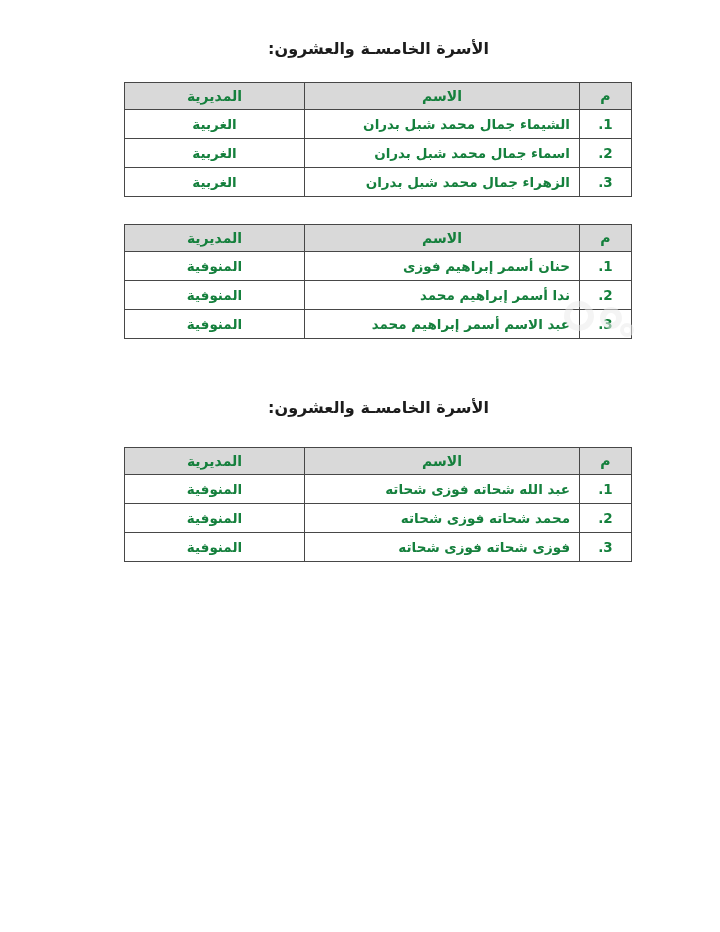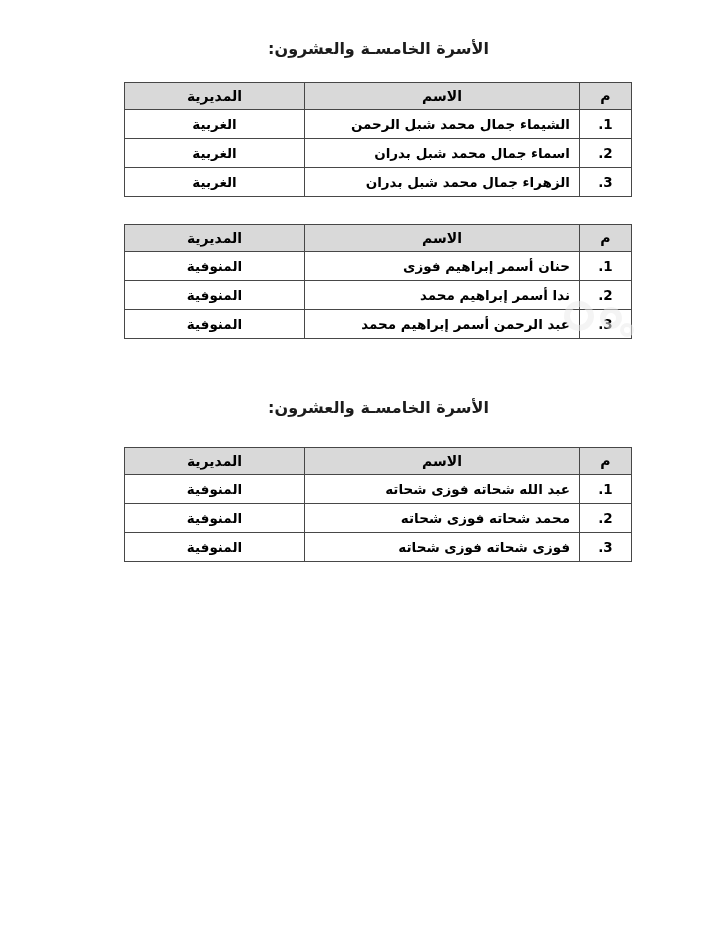--- a/index.html
+++ b/index.html
@@ -44,21 +44,21 @@
     width: 507px;
     direction: rtl;
   }
   .s1 table.family-table { margin-top: 20px; }
   .s2 table.family-table { margin-top: 27px; }
   .s3 table.family-table { margin-top: 26px; }
 
   .family-table th, .family-table td {
     border: 1px solid #474747;
     font-weight: 700;
-    color: #000000;
+    color: #15803d;
     padding: 0;
     vertical-align: middle;
     overflow: hidden;
     white-space: nowrap;
   }
   .family-table th {
     background: #d9d9d9;
     height: 27px;
     font-size: 14px;
     text-align: center;
@@ -112,21 +112,21 @@
         <thead>
           <tr>
             <th>م</th>
             <th>الاسم</th>
             <th>المديرية</th>
           </tr>
         </thead>
         <tbody>
           <tr>
             <td class="cell-no">1.</td>
-            <td class="cell-name">الشيماء جمال محمد شبل الرحمن</td>
+            <td class="cell-name">الشيماء جمال محمد شبل بدران</td>
             <td class="cell-dir">الغربية</td>
           </tr>
           <tr>
             <td class="cell-no">2.</td>
             <td class="cell-name">اسماء جمال محمد شبل بدران</td>
             <td class="cell-dir">الغربية</td>
           </tr>
           <tr>
             <td class="cell-no">3.</td>
             <td class="cell-name">الزهراء جمال محمد شبل بدران</td>
@@ -156,21 +156,21 @@
             <td class="cell-name">حنان أسمر إبراهيم فوزى</td>
             <td class="cell-dir">المنوفية</td>
           </tr>
           <tr>
             <td class="cell-no">2.</td>
             <td class="cell-name">ندا أسمر إبراهيم محمد</td>
             <td class="cell-dir">المنوفية</td>
           </tr>
           <tr>
             <td class="cell-no">3.</td>
-            <td class="cell-name">عبد الرحمن أسمر إبراهيم محمد</td>
+            <td class="cell-name">عبد الاسم أسمر إبراهيم محمد</td>
             <td class="cell-dir">المنوفية</td>
           </tr>
         </tbody>
       </table>
     </section>
 
     <section class="family s3">
       <h2 class="section-title">الأسرة الخامسـة والعشرون:</h2>
       <table class="family-table">
         <colgroup>

